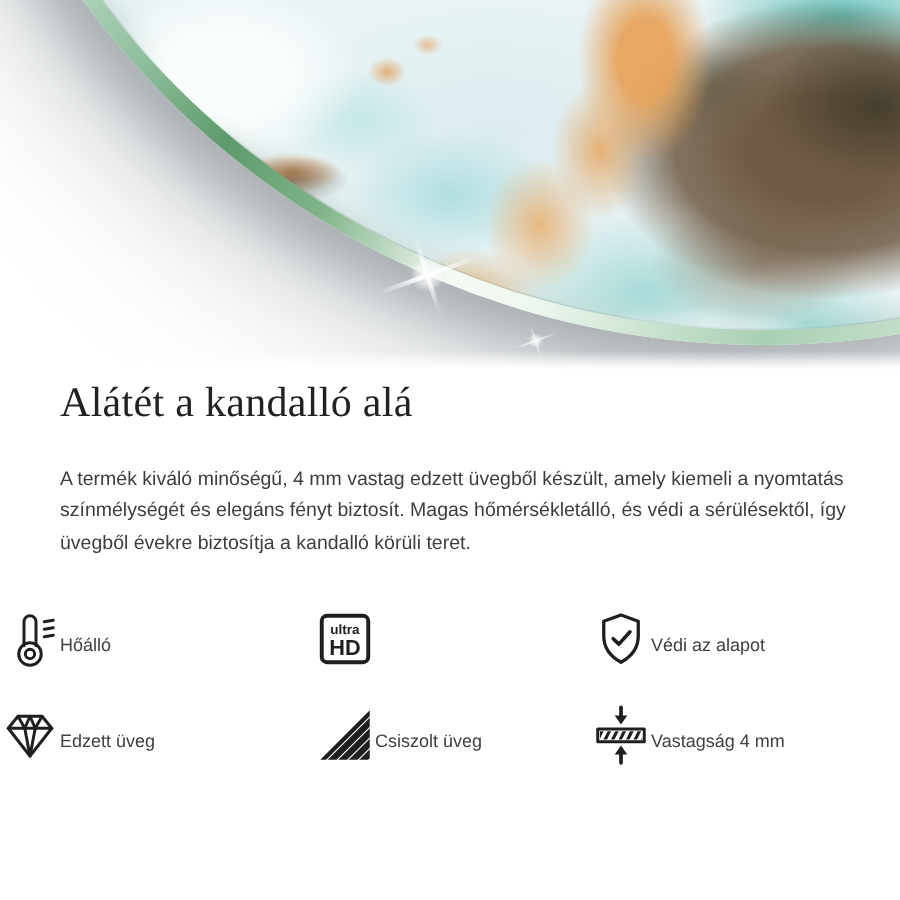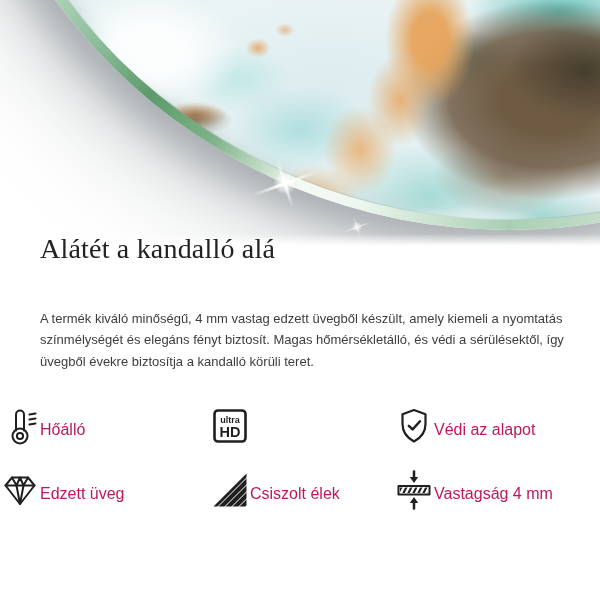--- a/index.html
+++ b/index.html
@@ -60,34 +60,34 @@
     background:radial-gradient(circle,#fff 0%,rgba(255,255,255,.55) 40%,transparent 70%);}
   .sparkle.small{left:322px;top:192px;transform:scale(.42);opacity:.85;}
   .hero-fade{position:absolute;left:0;bottom:0;width:100%;height:16px;
     background:linear-gradient(to bottom,rgba(255,255,255,0),#fff 75%);}
   
   .title{
     position:absolute;left:40px;top:233px;
     font-family:"Liberation Serif",serif;font-weight:400;
     font-size:28px;line-height:32px;color:#222;letter-spacing:.2px;
   }
-  .title span{display:block;}
+  .title span{display:block;margin-top:20px;}
   .desc{
     position:absolute;left:40px;top:308px;width:545px;
     font-size:13px;line-height:21.3px;color:#3d3d3d;
   }
   .desc div{white-space:nowrap;}
   
   .features{
     position:absolute;left:0;top:406px;width:600px;
     display:grid;grid-template-columns:210px 184px 206px;row-gap:24px;
   }
   .feature{display:flex;flex-direction:row;align-items:center;}
   .feature svg{width:40px;height:40px;display:block;}
-  .feature .label{margin-top:8px;font-size:16px;line-height:14px;color:#be185d;text-align:left;}
+  .feature .label{margin-top:8px;font-size:12px;line-height:14px;color:#404040;text-align:left;}
   .ic{stroke:#1f1f1f;fill:none;stroke-width:2;stroke-linecap:round;stroke-linejoin:round;}
   .icf{fill:#1f1f1f;stroke:none;}
   .badge-t{font-family:"Liberation Sans",sans-serif;font-weight:bold;font-size:9px;fill:#1f1f1f;}
   .badge-b{font-family:"Liberation Sans",sans-serif;font-weight:bold;font-size:14.5px;fill:#1f1f1f;}
 </style>
 </head>
 <body>
 
 <div class="hero">
   <div class="disc-outer">
@@ -164,21 +164,21 @@
           </clipPath>
         </defs>
       <g clip-path="url(#tri)" stroke="#1f1f1f" stroke-width="4.2">
         <line x1="1" y1="40" x2="40" y2="1"></line>
         <line x1="8" y1="40" x2="40" y2="8"></line>
         <line x1="15" y1="40" x2="40" y2="15"></line>
         <line x1="22" y1="40" x2="40" y2="22"></line>
         <line x1="29" y1="40" x2="40" y2="29"></line>
       </g>
     </svg>
-    <span class="label">Csiszolt élek</span>
+    <span class="label">Csiszolt üveg</span>
   </div>
 
   <div class="feature">
     <svg viewBox="0 0 40 40">
       <path class="ic" style="stroke-width:2.5" d="M20 1.5 V7.5"></path>
       <polygon class="icf" points="15.8,7 24.2,7 20,13"></polygon>
       <rect class="ic" x="4.5" y="16" width="31" height="8.5"></rect>
       <defs>
           <clipPath id="bar">
             <rect x="6" y="17.5" width="28" height="5.5"></rect>

